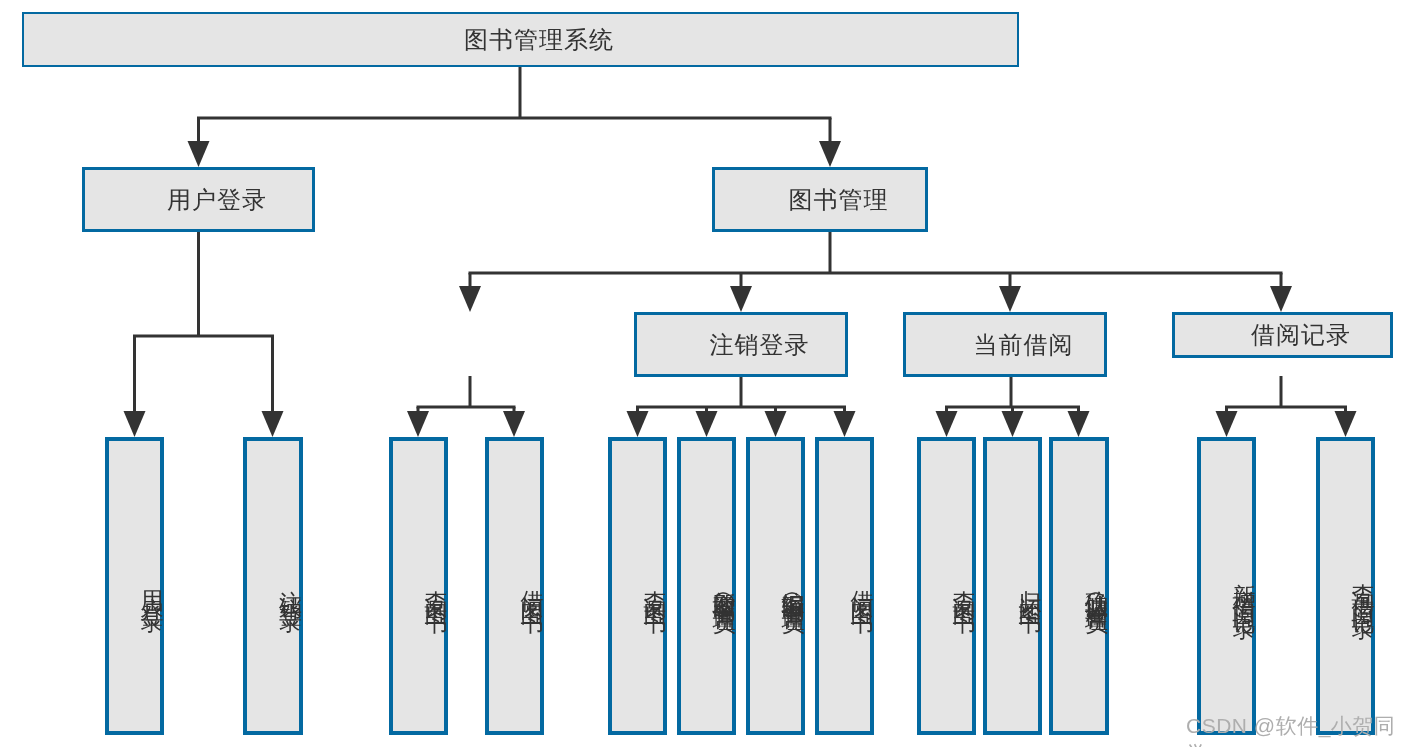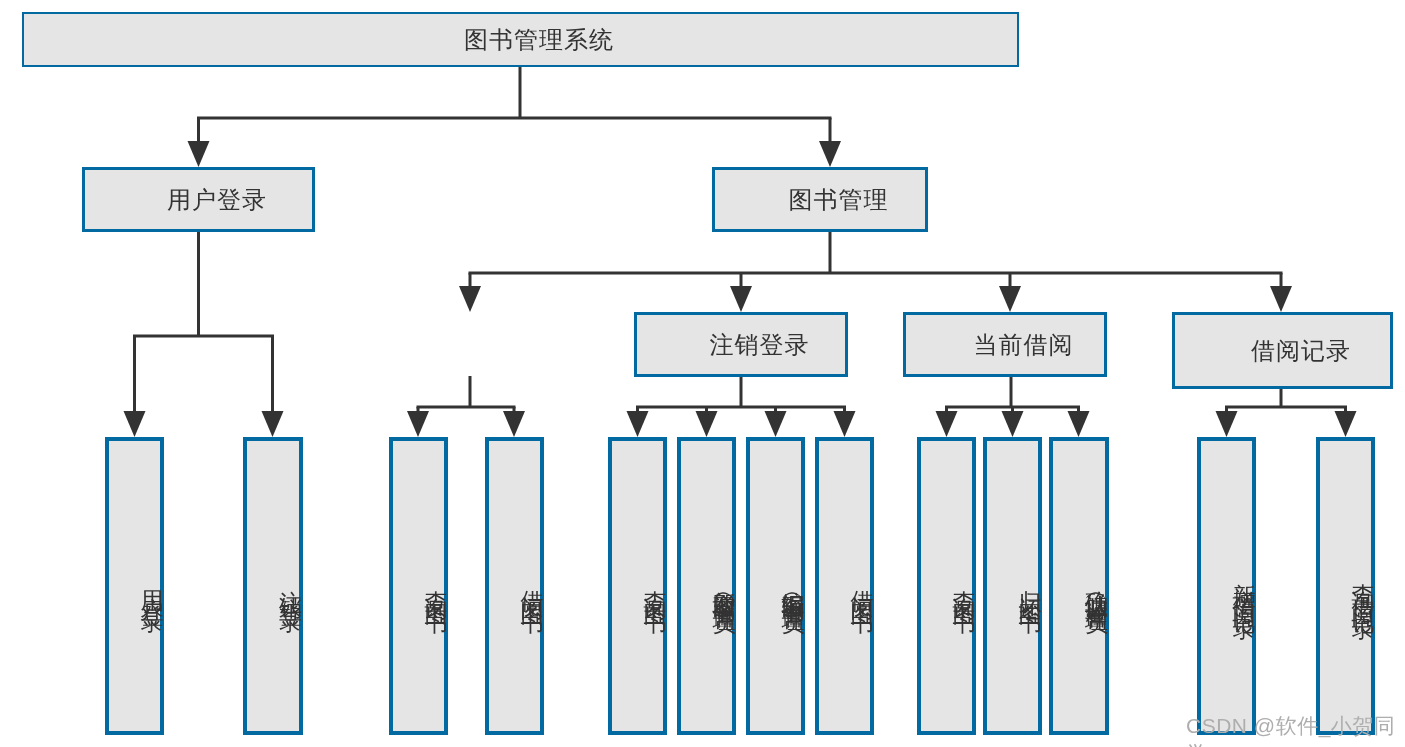--- a/index.html
+++ b/index.html
@@ -124,21 +124,21 @@
     </g>
   </svg>
 
   <div class="box root" style="left:22px;top:12px;width:997px;height:55px">图书管理系统</div>
 
   <div class="box" style="left:82px;top:167px;width:233px;height:65px">用户登录</div>
   <div class="box" style="left:712px;top:167px;width:216px;height:65px">图书管理</div>
 
   <div class="box" style="left:634px;top:312px;width:214px;height:65px">注销登录</div>
   <div class="box" style="left:903px;top:312px;width:204px;height:65px">当前借阅</div>
-  <div class="box" style="left:1172px;top:312px;width:221px;height:77px">借阅记录</div>
+  <div class="box" style="left:1172px;top:312px;width:221px;height:46px">借阅记录</div>
 
   <div class="box leaf" style="left:105px;top:437px;width:59px;height:298px">用户登录</div>
   <div class="box leaf" style="left:243px;top:437px;width:60px;height:298px">注销登录</div>
 
   <div class="box leaf" style="left:389px;top:437px;width:59px;height:298px">查询图书</div>
   <div class="box leaf" style="left:485px;top:437px;width:59px;height:298px">借阅图书</div>
 
   <div class="box leaf" style="left:608px;top:437px;width:59px;height:298px">查询图书</div>
   <div class="box leaf tight" style="left:677px;top:437px;width:59px;height:298px">新增图书（管理员）</div>
   <div class="box leaf tight" style="left:746px;top:437px;width:59px;height:298px">编辑图书（管理员）</div>

